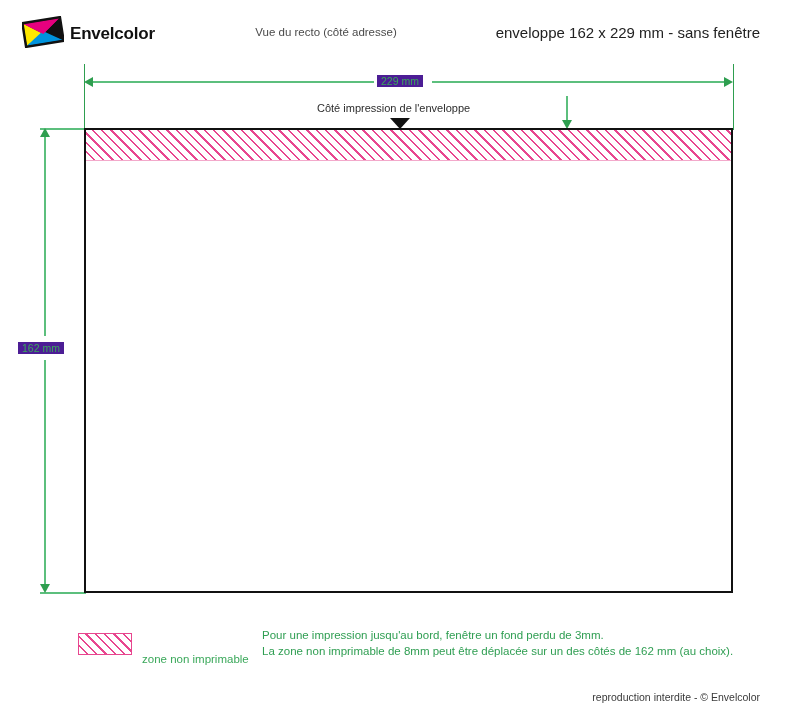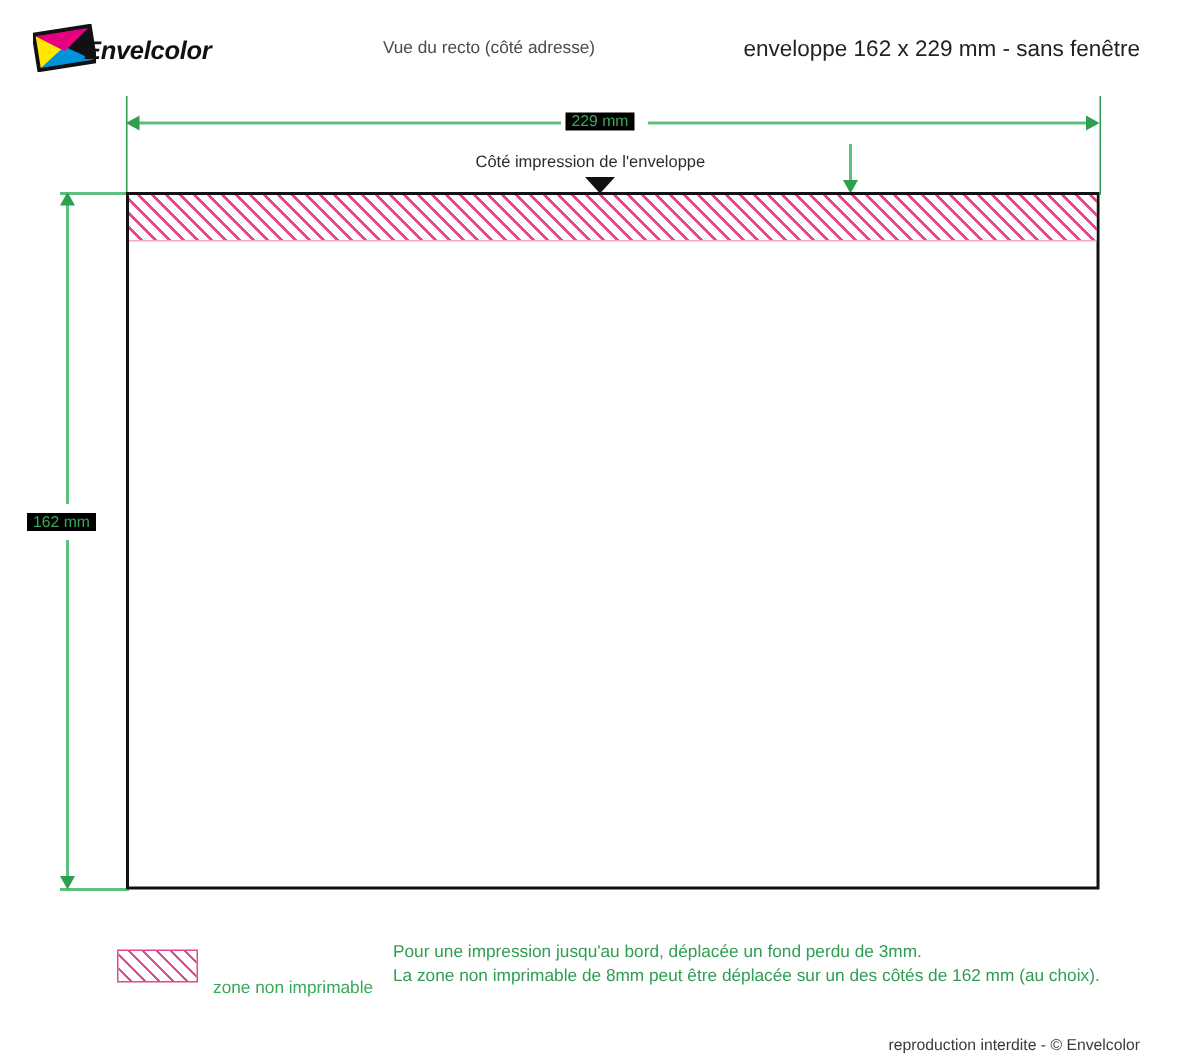--- a/index.html
+++ b/index.html
@@ -23,24 +23,23 @@
     width: 794px; height: 58px;
   }
   .logo-wrap {
     position: absolute;
     left: 22px; top: 16px;
     width: 42px; height: 32px;
   }
   .logo-wrap svg { display: block; }
   .logo-text {
     position: absolute;
-    left: 56px; top: 24px;
+    left: 70px; top: 24px;
     font-size: 17px;
     font-weight: bold;
-    font-style: italic;
     letter-spacing: -0.2px;
     color: #111111;
   }
   .header-sub {
     position: absolute;
     left: 0; top: 26px;
     width: 652px;
     text-align: center;
     font-size: 11.5px;
     color: #4a4a4a;
@@ -53,21 +52,21 @@
     color: #222222;
     white-space: nowrap;
   }
 
   
   .green-text {
     position: absolute;
     color: #3aa85a;
     font-size: 10.5px;
     white-space: nowrap;
-    background: #000000;
+    background: #4c1d95;
     padding: 0 4px;
   }
   .gline-h {
     position: absolute;
     height: 2px;
     background: #5cbf7d;
   }
   .gline-v {
     position: absolute;
     width: 2px;
@@ -239,16 +238,16 @@
 
 <div class="green-text" style="left:544px; top:180px;">8 mm</div>
 
 <div class="envelope">
   <div class="nonprint-zone"></div>
 </div>
 
 <div class="legend-swatch"></div>
 <div class="legend-label">zone non imprimable</div>
 
-<div class="note-line note-1">Pour une impression jusqu'au bord, déplacée un fond perdu de 3mm.</div>
+<div class="note-line note-1">Pour une impression jusqu'au bord, fenêtre un fond perdu de 3mm.</div>
 <div class="note-line note-2">La zone non imprimable de 8mm peut être déplacée sur un des côtés de 162 mm (au choix).</div>
 
 <div class="footer-note">reproduction interdite - © Envelcolor</div>
 
 </body></html>

